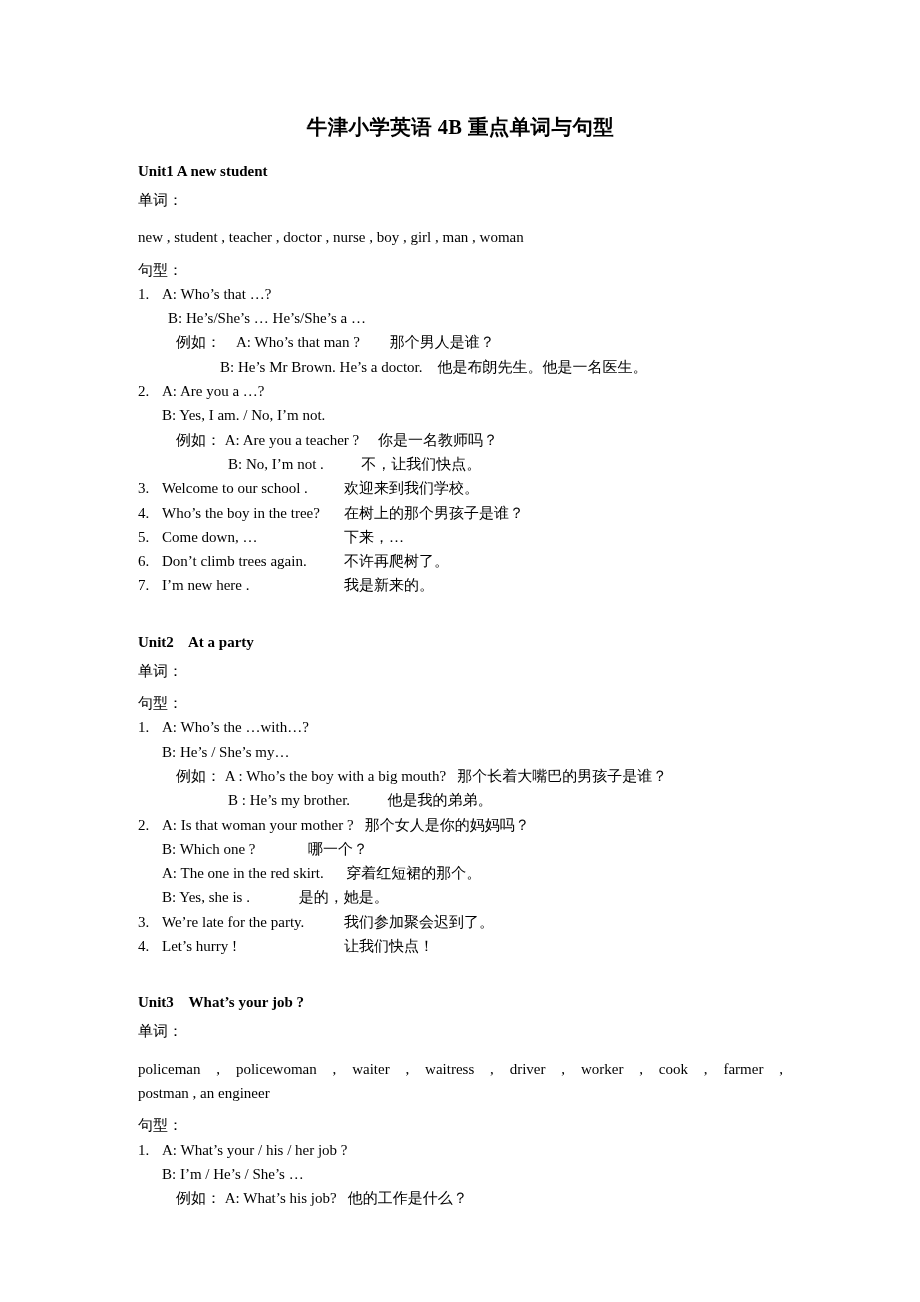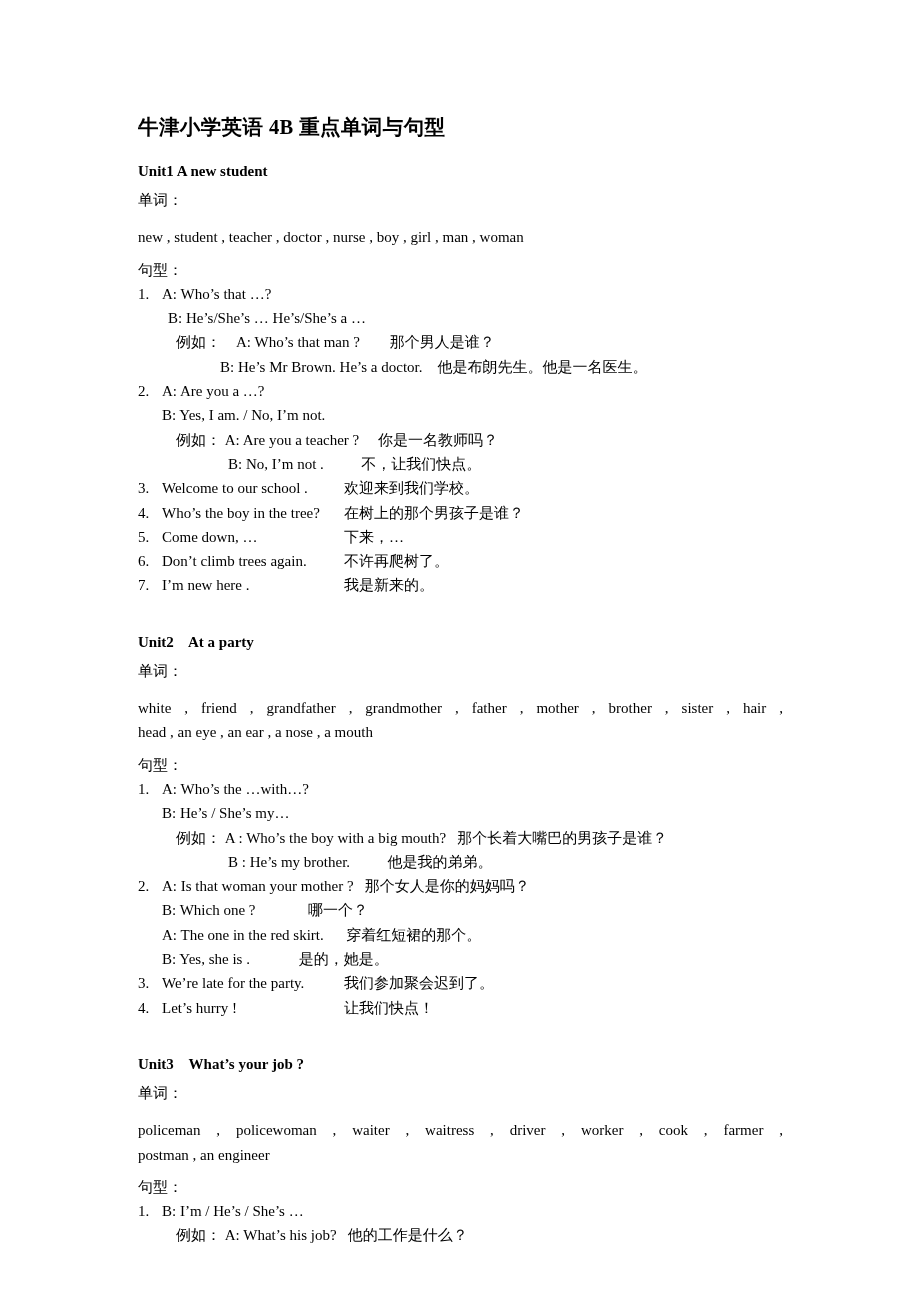--- a/index.html
+++ b/index.html
@@ -15,20 +15,21 @@
     color: #000000;
     overflow: hidden;
   }
   .page {
     position: absolute;
     left: 138px;
     top: 0;
     width: 645px;
   }
   .doc-title {
+    text-align: center;
     font-size: 20.5px;
     font-weight: bold;
     margin: 0;
     padding-top: 113px;
     letter-spacing: 0.4px;
   }
   .unit {
     margin-top: 0;
     font-family: Liberation Serif, serif;
   }
@@ -168,24 +169,20 @@
             <div class="lines">
               <div class="simple-row"><span class="en">I’m new here .</span><span class="cn">我是新来的。</span></div>
             </div>
           </div>
         </div>
       </div>
       <div class="gap-before-unit"></div>
       <div class="unit">
         <div class="unit-heading">Unit2    At a party</div>
         <div class="section-label">单词：</div>
-        <div class="vocab">
-          <span class="vocab-line">white ,   friend ,   grandfather ,   grandmother ,   father ,   mother ,   brother ,   sister ,   hair ,</span>
-          <span class="vocab-line last">head ,   an eye ,   an ear ,   a nose ,   a mouth</span>
-        </div>
         <div class="section-label">句型：</div>
         <div class="pattern-list">
           <div class="pattern-item">
             <span class="num">1.</span>
             <div class="lines">
               <div class="ln ind-0">A: Who’s the …with…?</div>
               <div class="ln ind-0">B: He’s / She’s my…</div>
               <div class="ln ind-2">例如： A : Who’s the boy with a big mouth?   那个长着大嘴巴的男孩子是谁？</div>
               <div class="ln ind-4">B : He’s my brother.          他是我的弟弟。</div>
             </div>
@@ -219,20 +216,21 @@
         <div class="section-label">单词：</div>
         <div class="vocab">
           <span class="vocab-line">policeman ,   policewoman ,   waiter ,   waitress ,   driver ,   worker ,   cook ,   farmer ,</span>
           <span class="vocab-line last">postman ,     an engineer</span>
         </div>
         <div class="section-label">句型：</div>
         <div class="pattern-list">
           <div class="pattern-item">
             <span class="num">1.</span>
             <div class="lines">
+              <div class="ln ind-0">A: What’s your / his / her job ?</div>
               <div class="ln ind-0">B: I’m / He’s / She’s …</div>
               <div class="ln ind-2">例如： A: What’s his job?   他的工作是什么？</div>
             </div>
           </div>
         </div>
       </div>
     </div>
 </div>
 
 </body></html>

